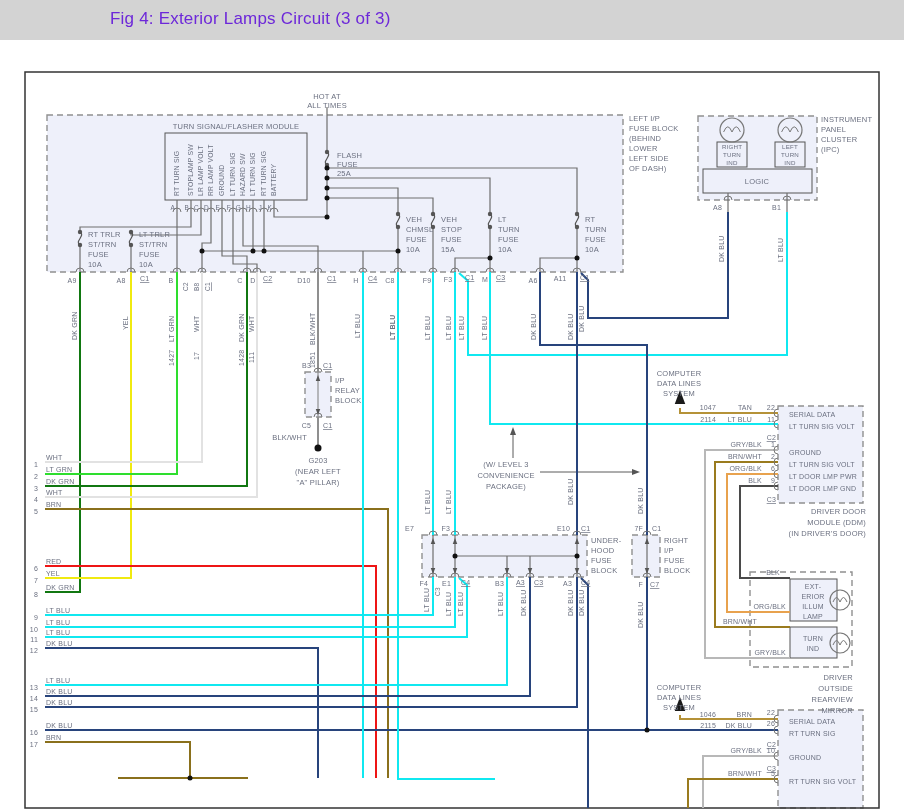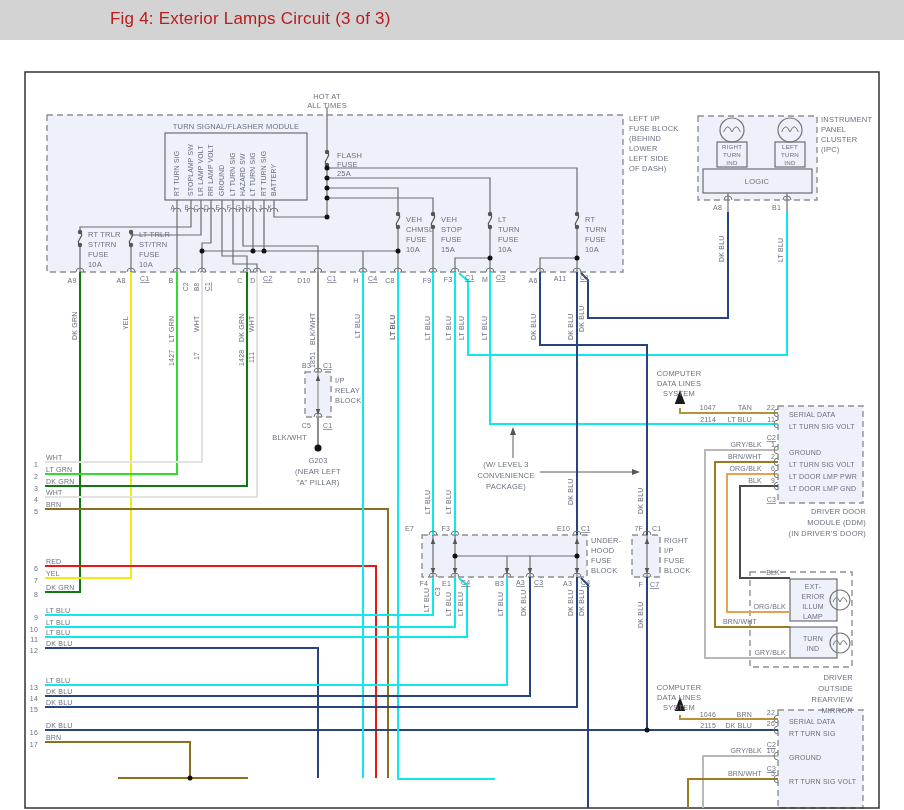--- a/index.html
+++ b/index.html
@@ -1,18 +1,18 @@
 <!DOCTYPE html>
 <html><head>
 <meta charset="utf-8">
 <style>
   html,body{margin:0;padding:0;background:#ffffff;}
   body{width:904px;height:810px;overflow:hidden;font-family:"Liberation Sans",sans-serif;position:relative;}
   .header-bar{position:absolute;left:0;top:0;width:904px;height:40px;background:#d3d3d3;}
-  .header-title{position:absolute;left:110px;top:9px;font-size:17px;color:#b91c1c;letter-spacing:.2px;}
+  .header-title{position:absolute;left:110px;top:9px;font-size:17px;color:#6d28d9;letter-spacing:.2px;}
   #stage{position:absolute;left:0;top:0;width:904px;height:810px;}
   svg text{font-family:"Liberation Sans",sans-serif;}
 </style>
 </head>
 <body>
 
 <div id="stage">
   <svg id="svg" width="904" height="810" viewBox="0 0 904 810">
       <rect x="47" y="115" width="576" height="157" fill="#eef0fa" stroke="#909090" stroke-width="1.4" stroke-dasharray="6,4"></rect>
       <rect x="698" y="116" width="119" height="84" fill="#eef0fa" stroke="#909090" stroke-width="1.4" stroke-dasharray="6,4"></rect>

